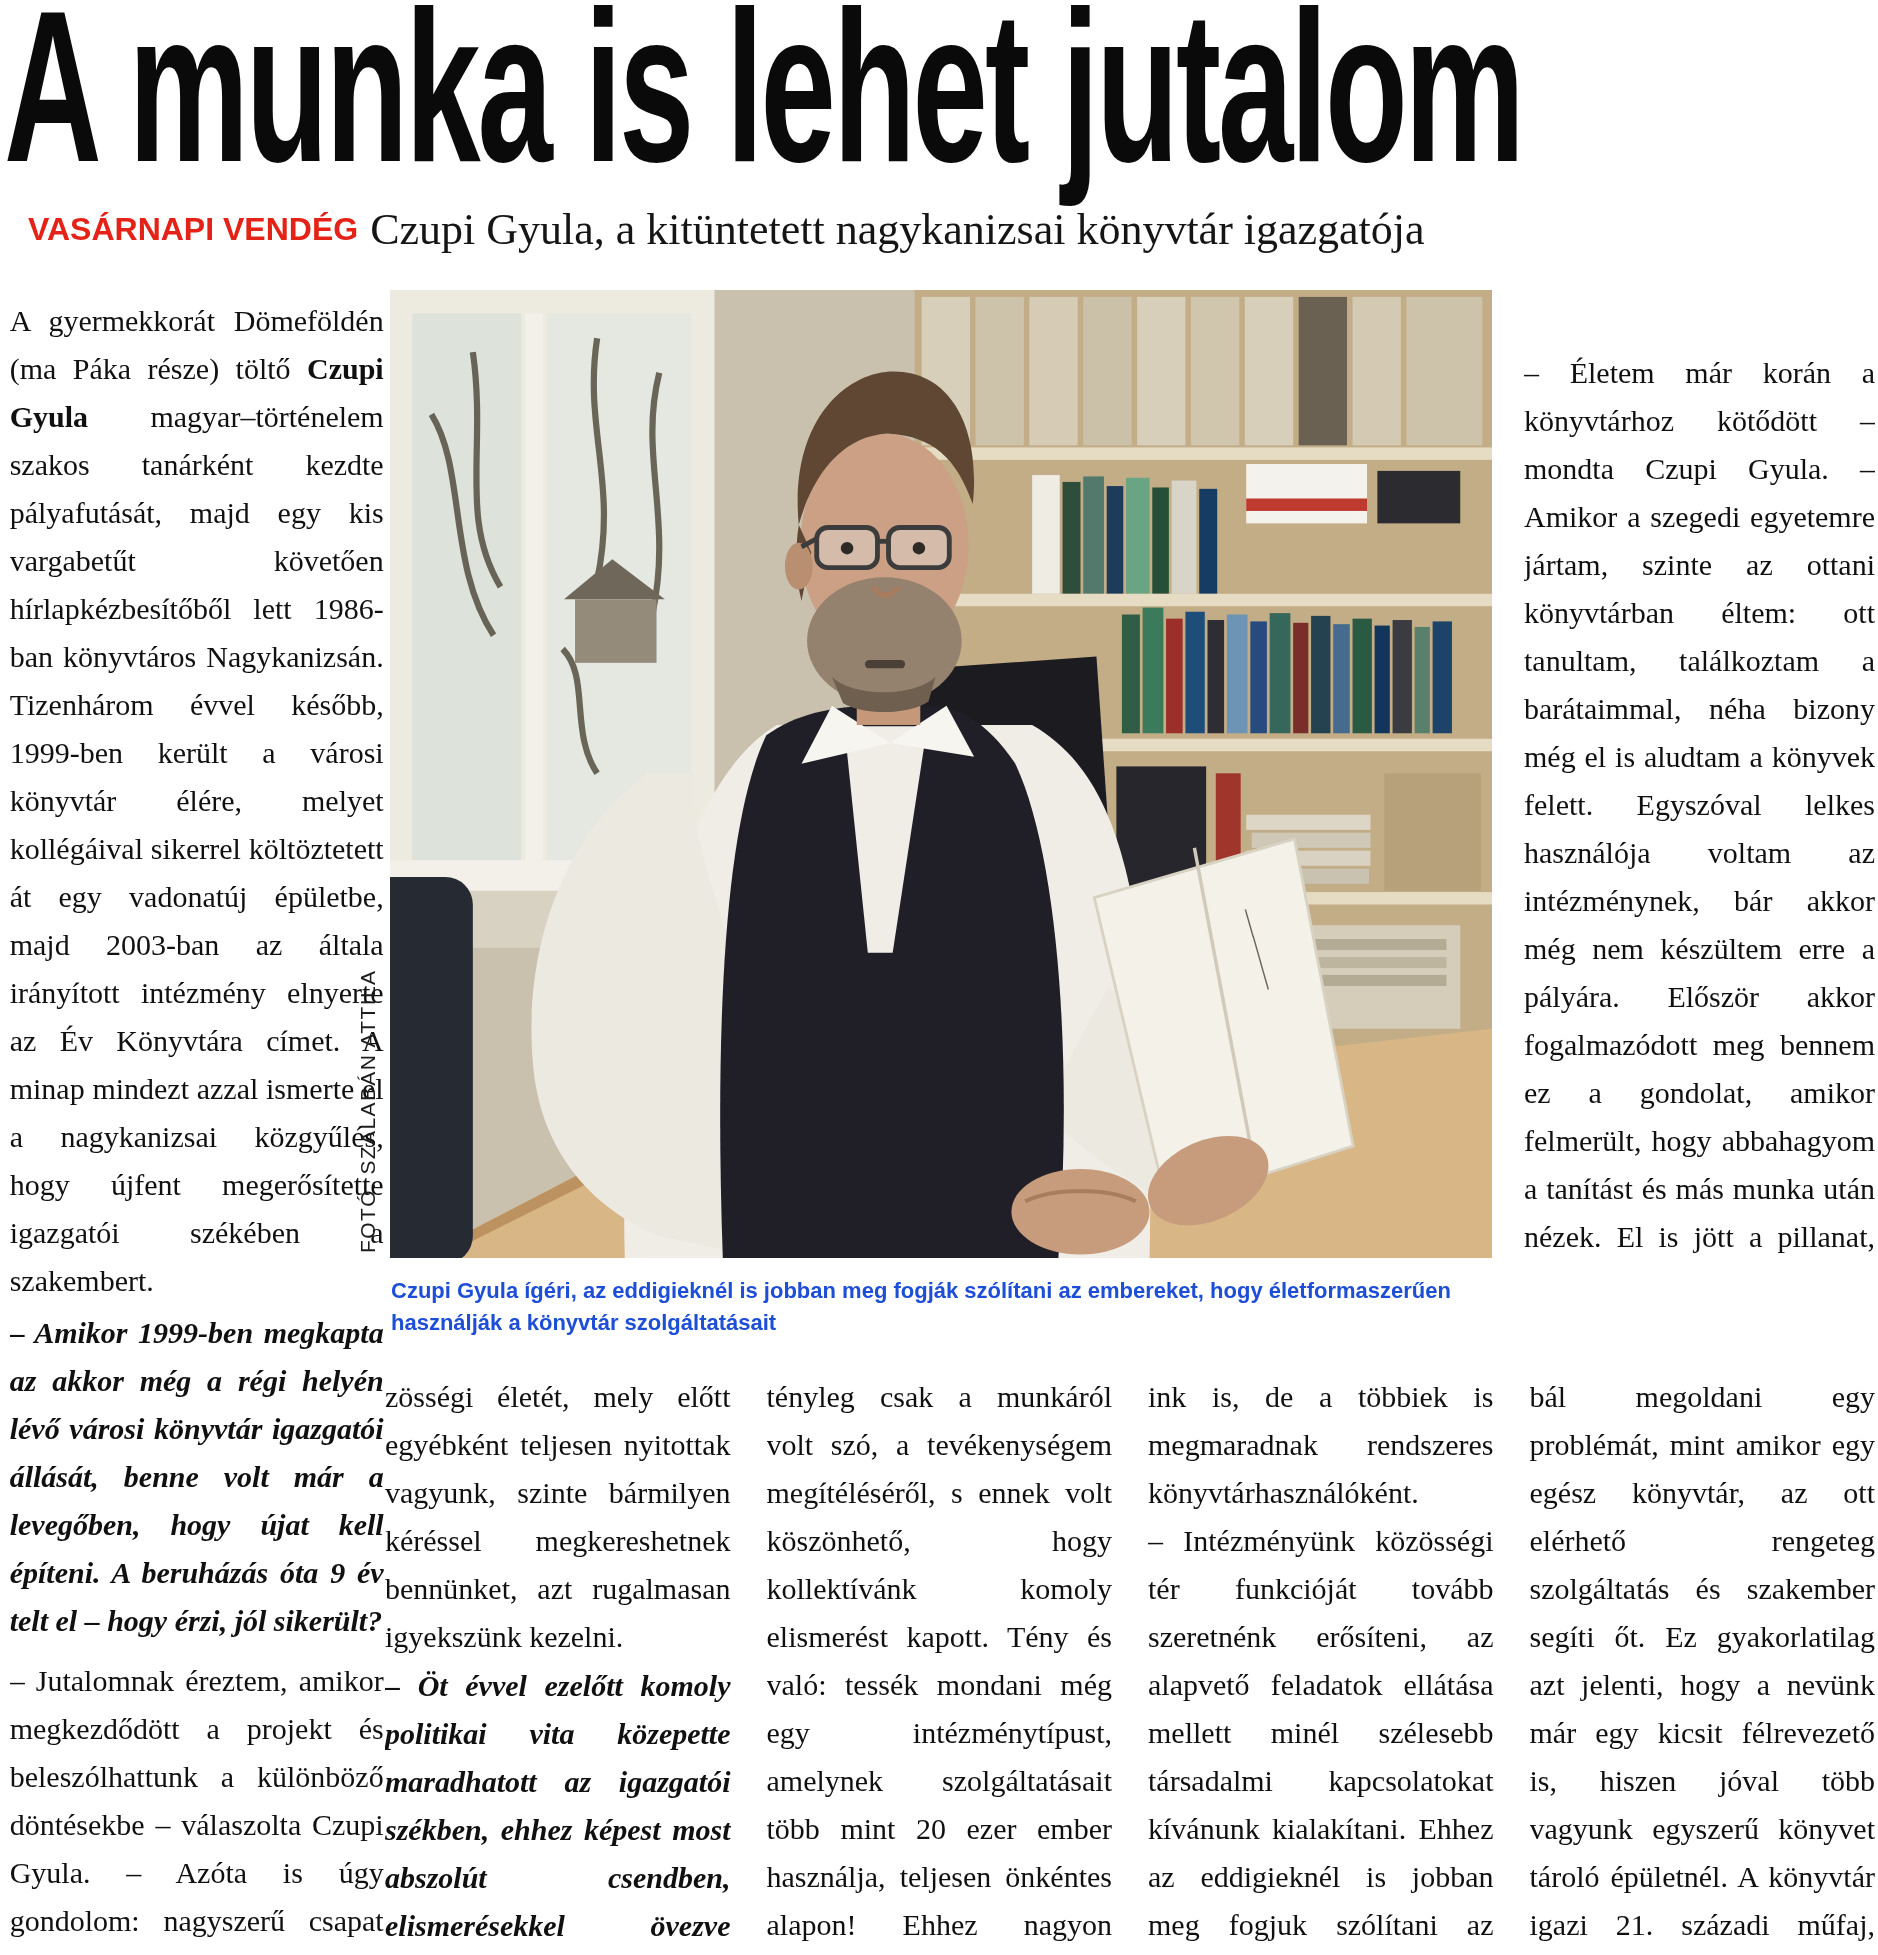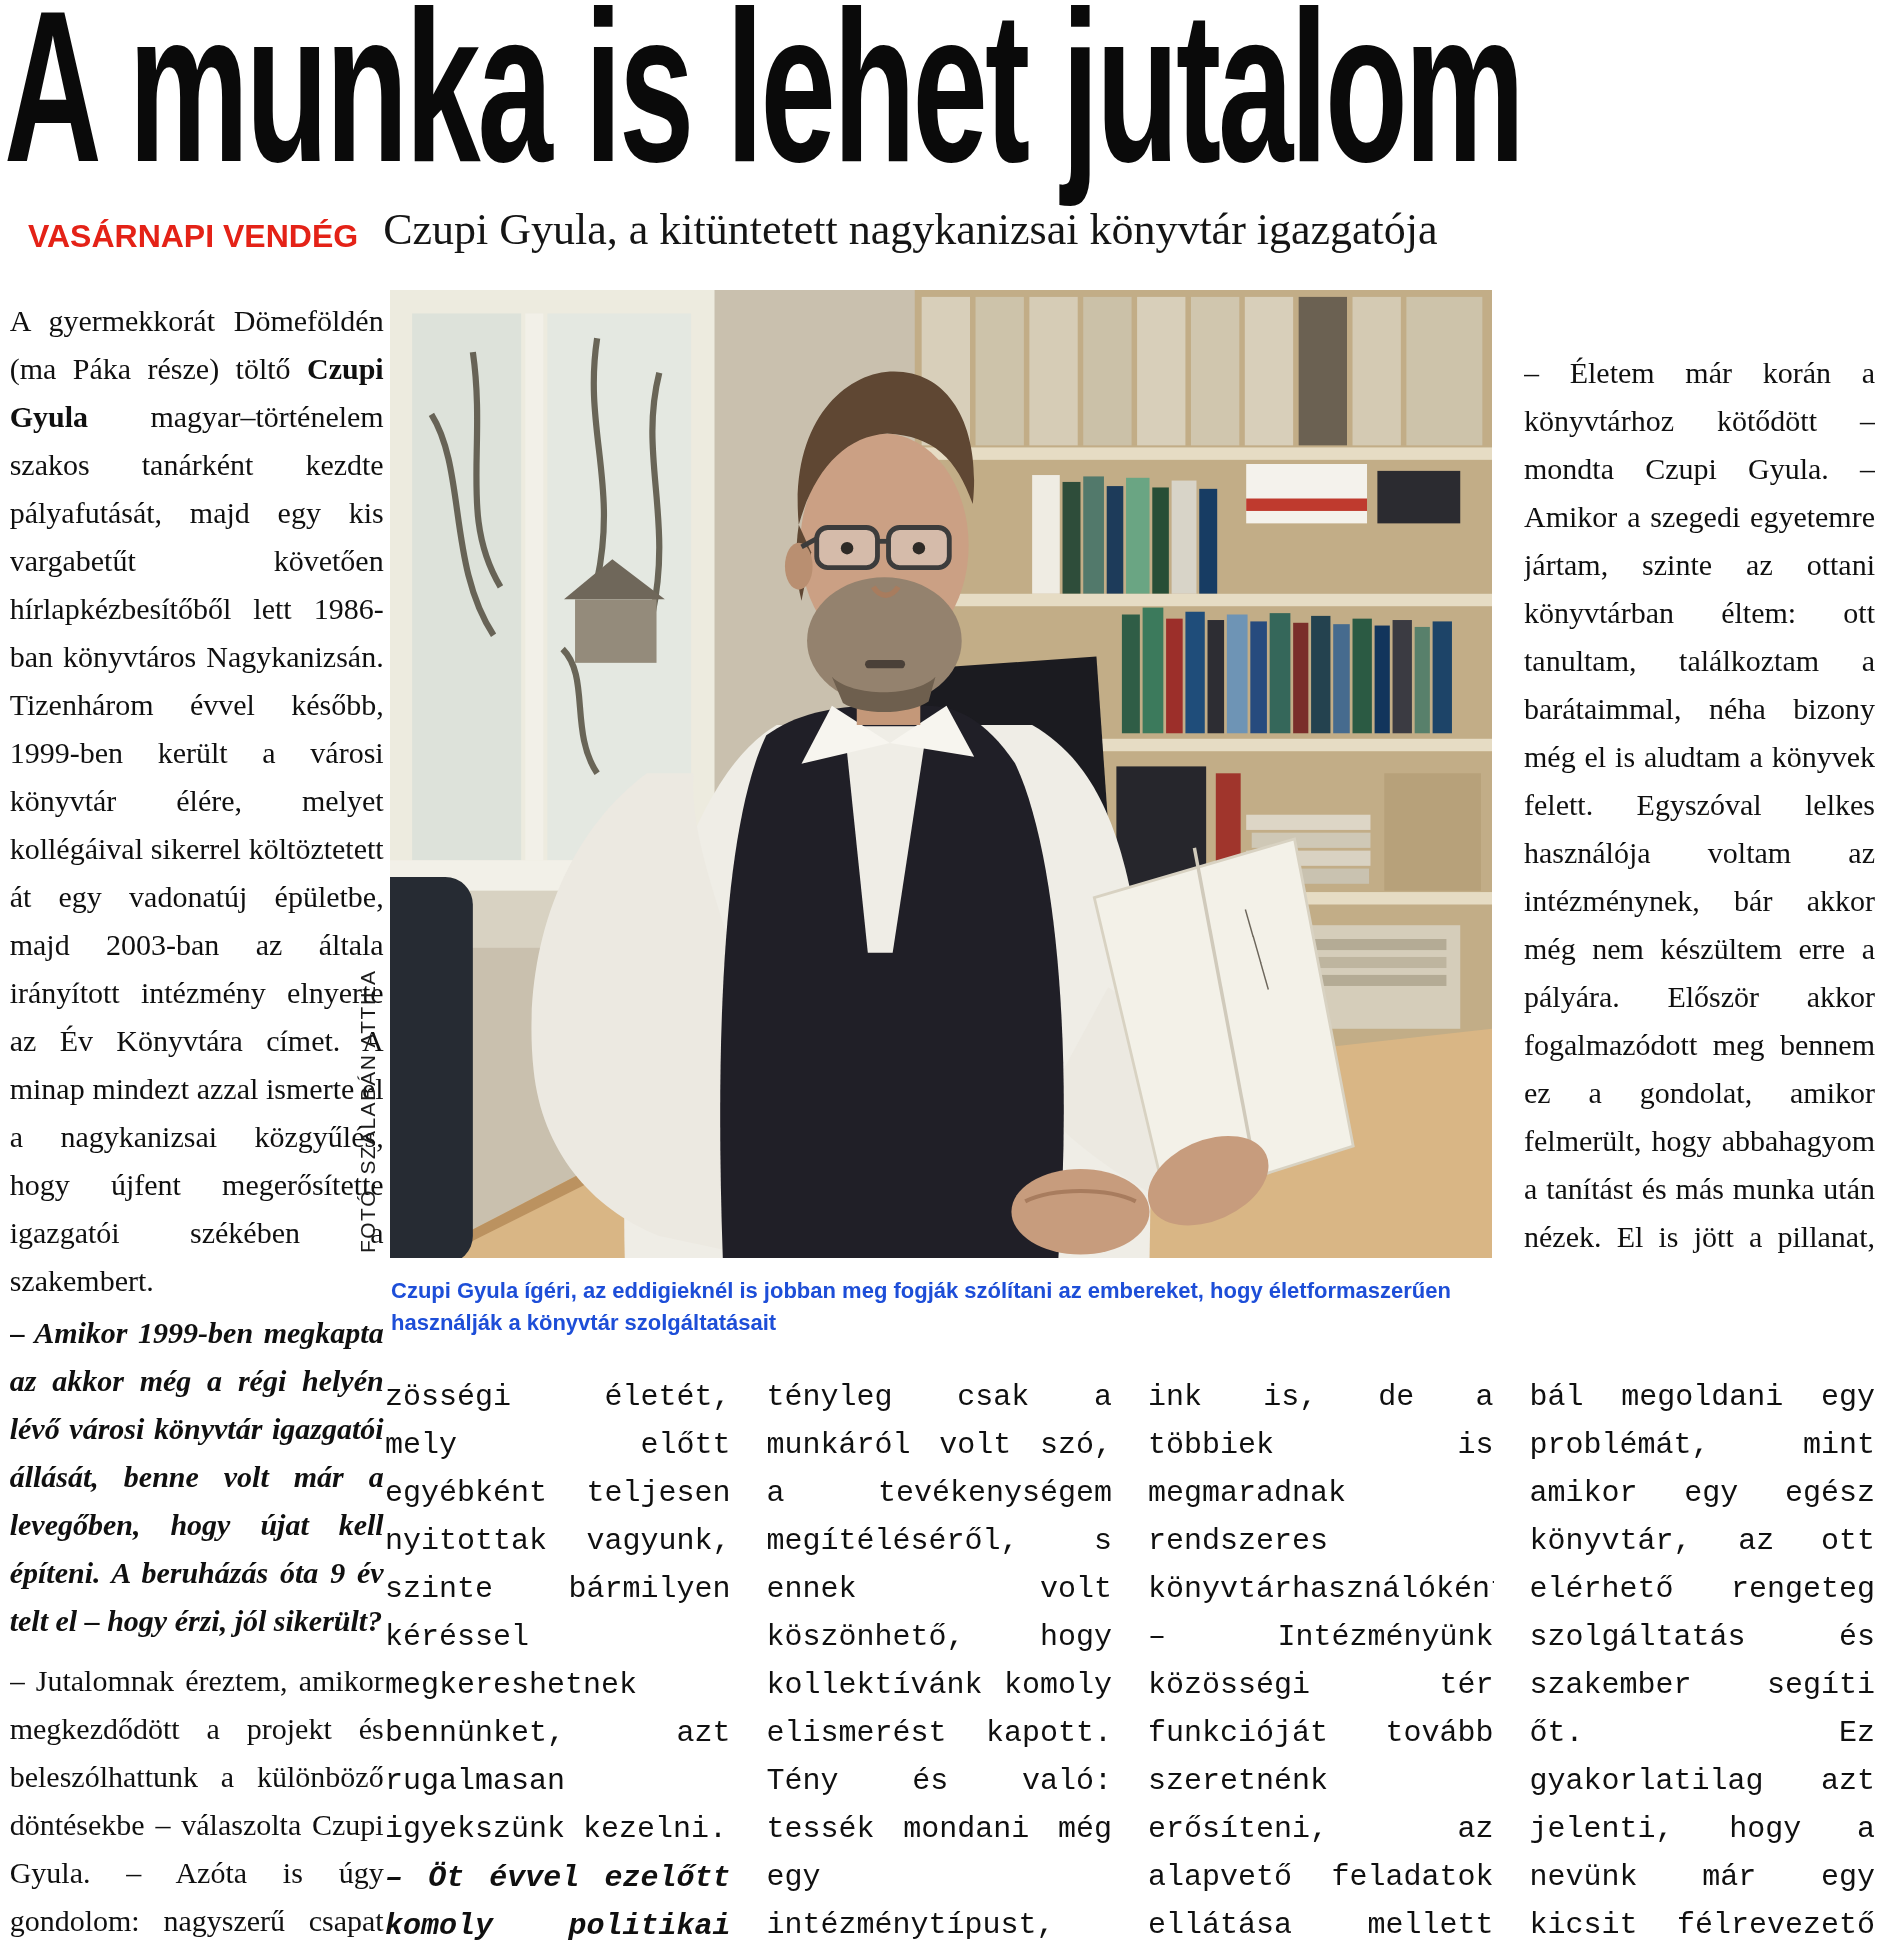--- a/index.html
+++ b/index.html
@@ -7,21 +7,21 @@
     width:1879px;height:1955px;position:relative;background:#ffffff;
     font-family:"Liberation Serif", serif;color:#111;overflow:hidden;
   }
   .headline{
     position:absolute;top:-23.5px;left:4.1px;margin:0;
     font-family:"Liberation Sans", sans-serif;font-weight:700;
     font-size:215px;line-height:1.02;letter-spacing:-4.8px;white-space:nowrap;
     transform:scaleX(0.63);transform-origin:left top;color:#0a0a0a;
   }
   .kicker{
-    position:absolute;top:204px;left:28px;display:flex;align-items:flex-end;gap:25px;white-space:nowrap;
+    position:absolute;top:204px;left:28px;display:flex;align-items:center;gap:12px;white-space:nowrap;
   }
   .kicker-label{
     font-family:"Liberation Sans", sans-serif;font-weight:700;font-size:32px;
     color:#e42217;letter-spacing:0px;
   }
   .kicker-subtitle{font-size:44px;color:#151515;}
   .left-col{
     position:absolute;left:9.7px;top:297px;width:374px;height:1655px;overflow:hidden;
   }
   .right-col{
@@ -49,21 +49,21 @@
     font-family:"Liberation Sans", sans-serif;font-size:21px;letter-spacing:1.4px;
     color:#1c1c1c;white-space:nowrap;
   }
   .caption{
     position:absolute;left:391px;top:1275px;width:1105px;
     font-family:"Liberation Sans", sans-serif;font-weight:700;
     font-size:22px;line-height:32px;color:#1d4ed8;
   }
   .bottom{
     position:absolute;left:385px;top:1373px;width:1490px;height:582px;
-    display:flex;gap:36px;font-family:Liberation Mono, monospace;
+    display:flex;gap:36px;
   }
   .bcol{width:359px;height:582px;overflow:hidden;}
   .bcol .question{margin:1.4px 0;}
 </style>
 </head>
 <body>
 
 <h1 class="headline">A munka is lehet jutalom</h1>
 
 <div class="kicker">

